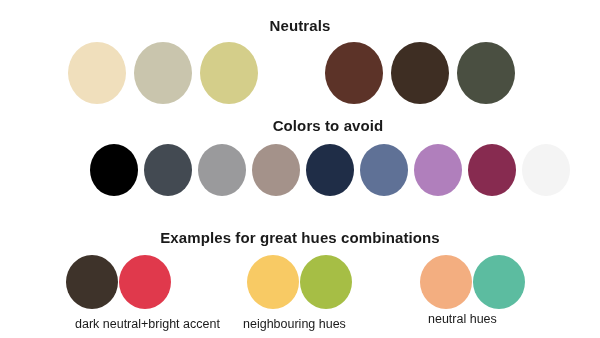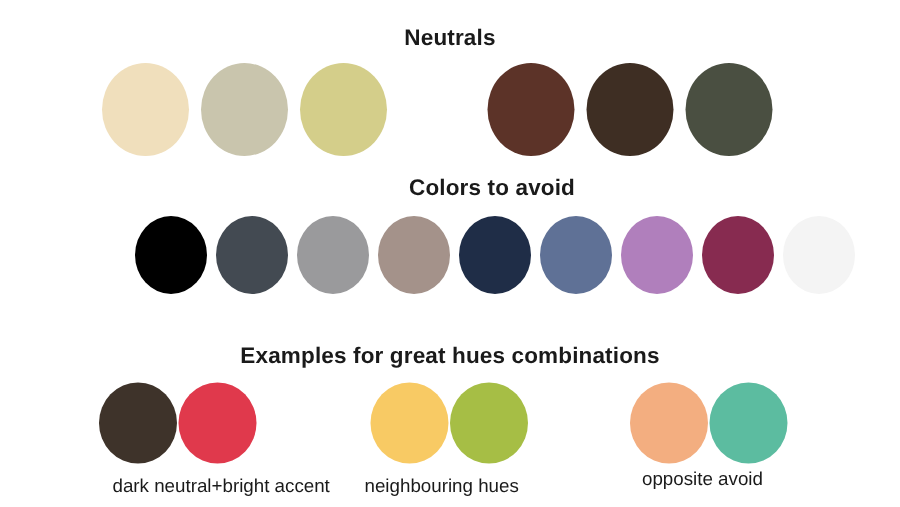--- a/index.html
+++ b/index.html
@@ -177,19 +177,19 @@
           <div class="swatch" style="background: rgb(166, 190, 69);"></div>
         </div>
         <div class="combo-label">neighbouring hues</div>
       </div>
 
       <div class="combo" id="combo-2">
         <div class="combo-swatches">
           <div class="swatch" style="background: rgb(243, 174, 128);"></div>
           <div class="swatch" style="background: rgb(92, 188, 160);"></div>
         </div>
-        <div class="combo-label">opposite avoid</div>
+        <div class="combo-label">neutral hues</div>
       </div>
 
     </div>
   </div>
 
 </div>
 
 </body></html>

